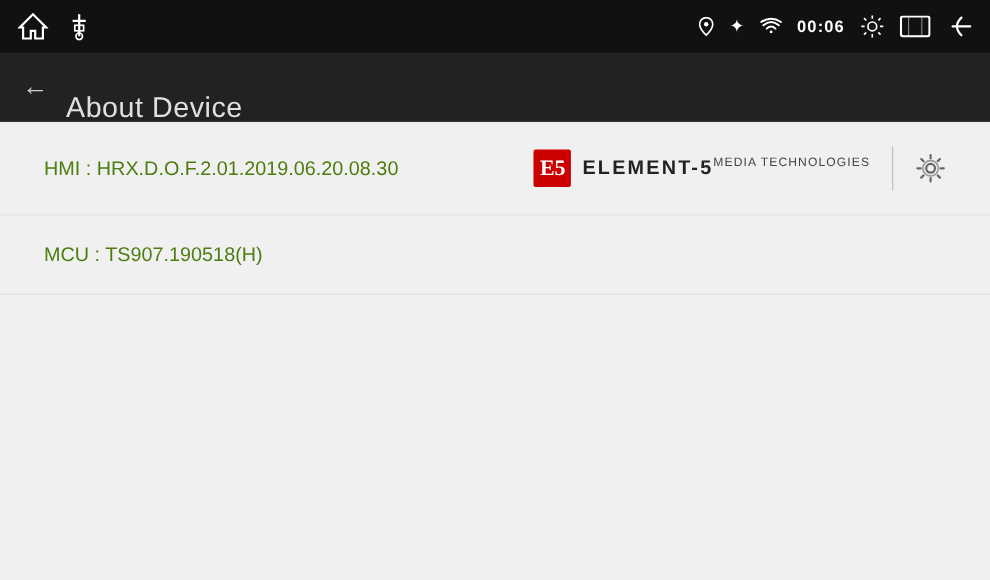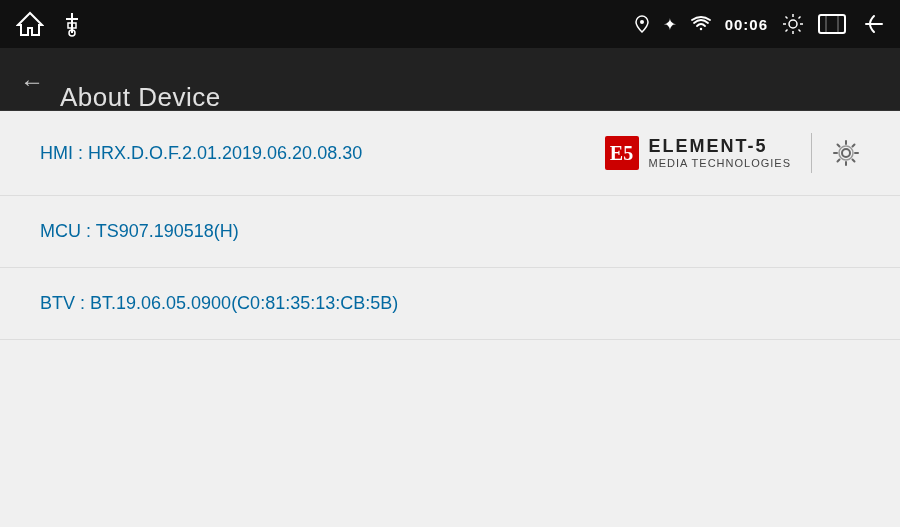--- a/index.html
+++ b/index.html
@@ -81,21 +81,21 @@
       padding: 22px 40px;
       border-bottom: 1px solid #ddd;
       display: flex;
       align-items: center;
       justify-content: space-between;
       min-height: 72px;
     }
 
     .info-text {
       font-size: 18px;
-      color: #0369a1;
+      color: #4d7c0f;
       font-weight: 400;
     }
 
     
     .brand-logo {
       display: flex;
       align-items: center;
       gap: 10px;
     }
     .e5-badge {
@@ -106,21 +106,21 @@
       width: 34px;
       height: 34px;
       display: flex;
       align-items: center;
       justify-content: center;
       border-radius: 2px;
       font-family: serif;
     }
     .brand-name {
       display: flex;
-      flex-direction: column;
+      flex-direction: row;
       line-height: 1.2;
     }
     .brand-main {
       font-size: 18px;
       font-weight: bold;
       color: #222;
       letter-spacing: 2px;
     }
     .brand-sub {
       font-size: 11px;
@@ -214,17 +214,14 @@
         <circle cx="14" cy="14" r="7" fill="none" stroke="#999" stroke-width="1.5"></circle>
       </svg>
     </div>
   </div>
 
   <div class="info-row">
     <span class="info-text">MCU : TS907.190518(H)</span>
   </div>
 
 
-  <div class="info-row">
-    <span class="info-text">BTV : BT.19.06.05.0900(C0:81:35:13:CB:5B)</span>
-  </div>
 
 </div>
 
 </body></html>

